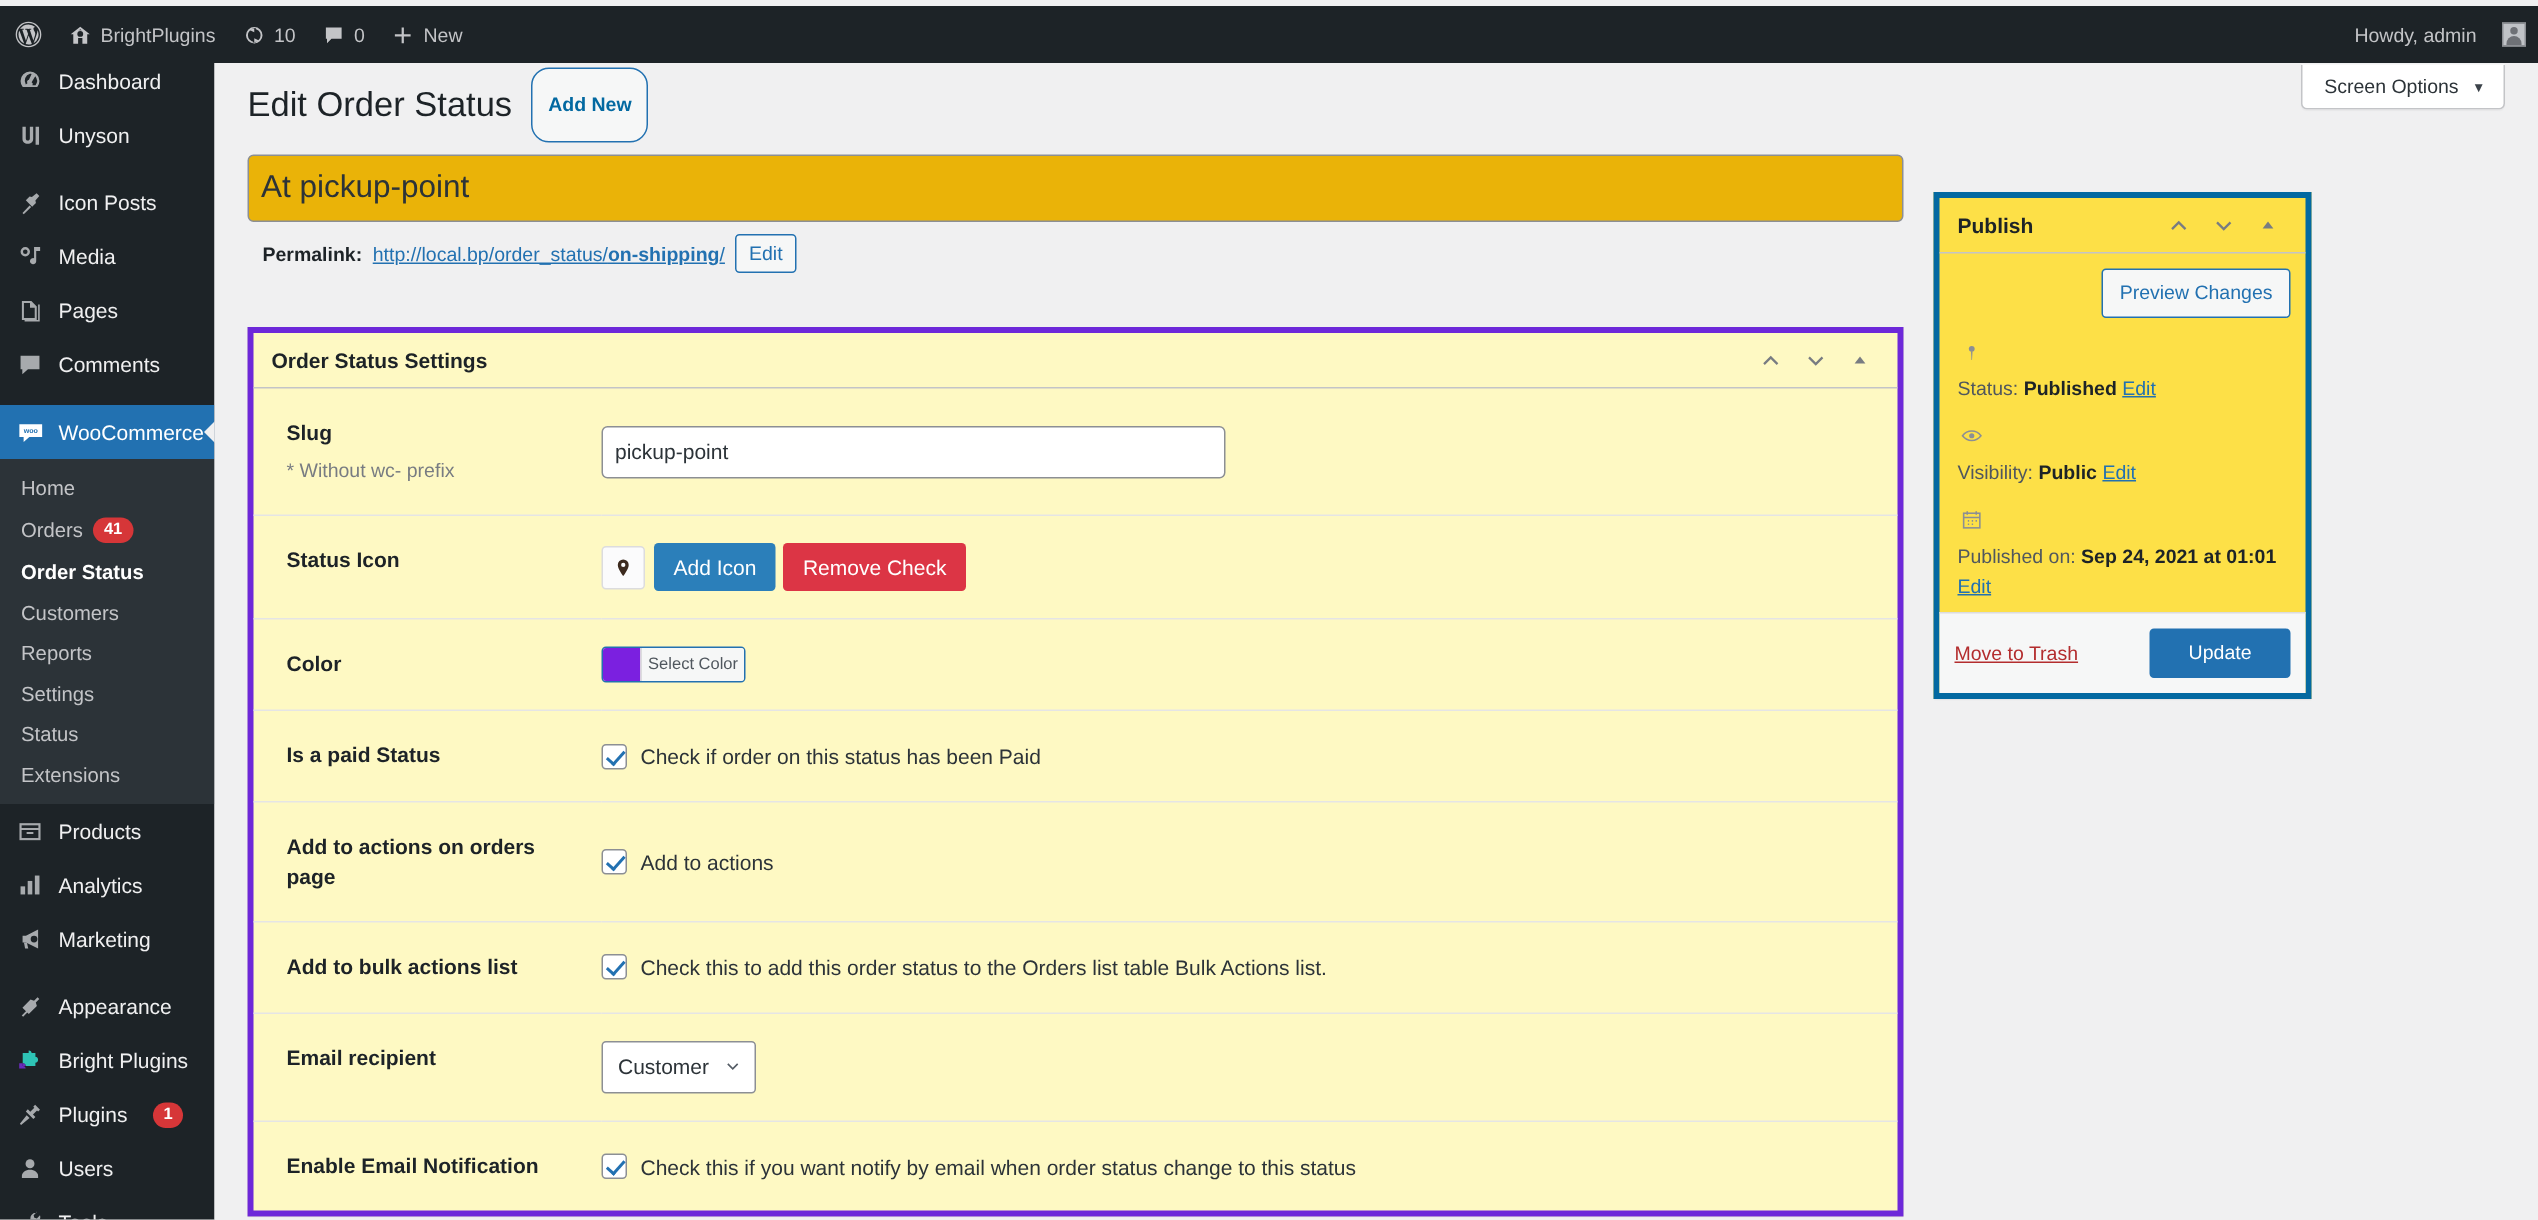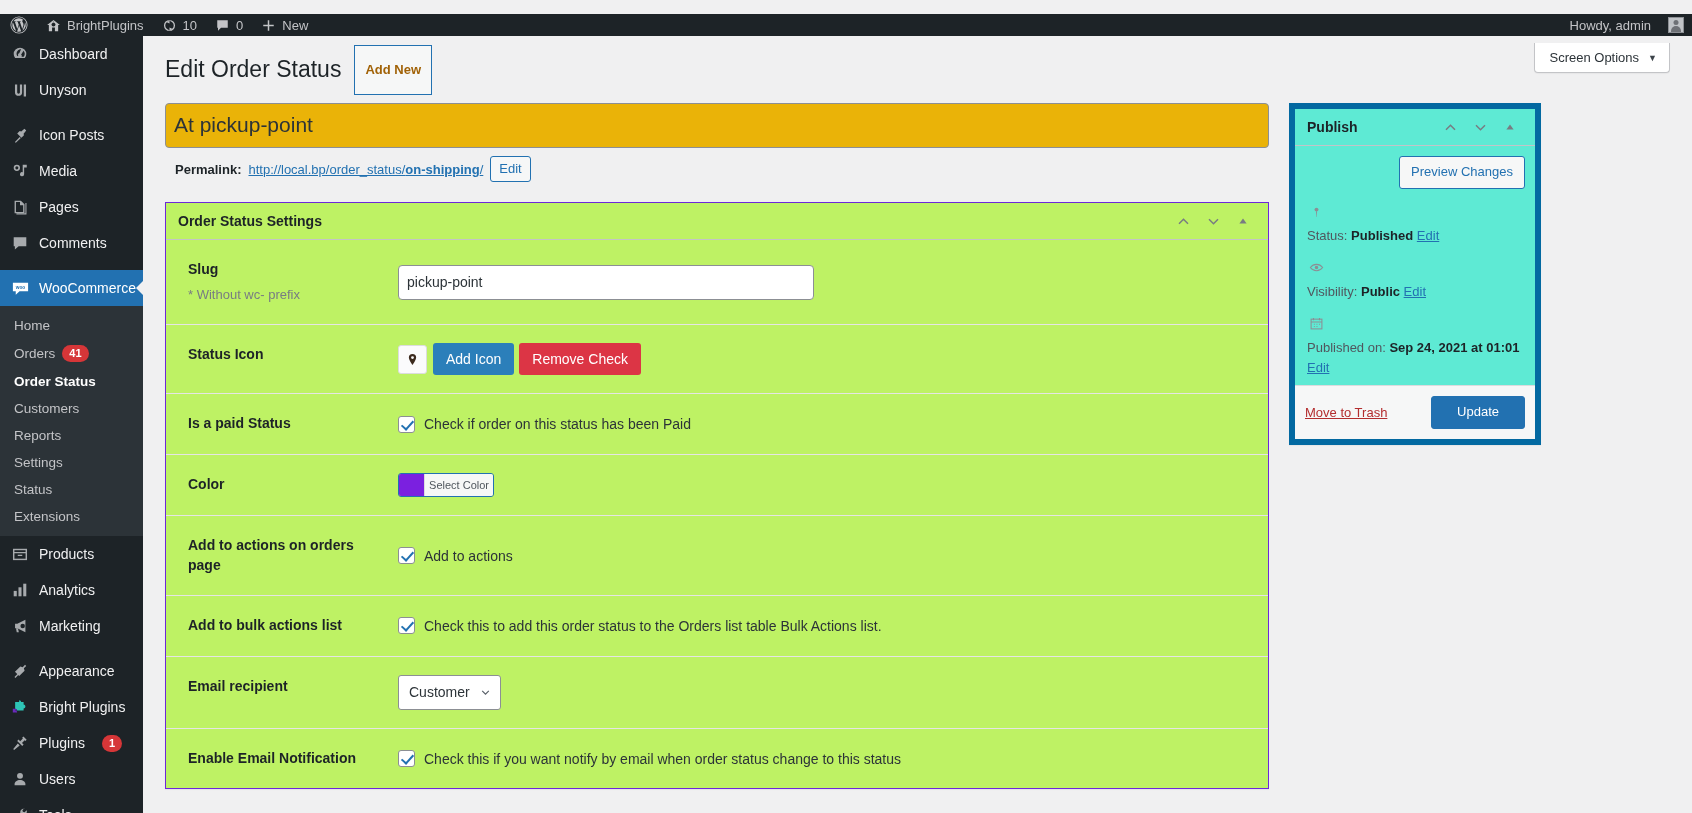--- a/index.html
+++ b/index.html
@@ -6,21 +6,21 @@
   html, body {
     width: 1692px; height: 813px;
     font-family: "Liberation Sans", sans-serif;
     background: #f0f0f1;
     overflow: hidden;
     -webkit-font-smoothing: antialiased;
   }
 
   
   #adminbar {
-    position: absolute; top: 14px; left: 0; width: 1692px; height: 22px;
+    position: absolute; top: 4px; left: 0; width: 1692px; height: 38px;
     background: #1d2327; color: #c3c4c7;
     display: flex; align-items: center;
     font-size: 13px; z-index: 50;
   }
   .ab-item {
     display: flex; align-items: center; gap: 6px;
     height: 27px; padding: 0 9px; color: #c3c4c7; cursor: pointer;
     white-space: nowrap;
   }
   .ab-logo { font-size: 17px; line-height: 1; padding: 0 9px 0 10px; }
@@ -82,22 +82,22 @@
     display: flex; align-items: center; gap: 9px; white-space: nowrap;
   }
   #screen-options .caret { font-size: 9px; color: #3c434a; }
 
   .page-head {
     display: flex; align-items: center; gap: 13px;
     padding: 18px 0 8px 22px;
   }
   h1.page-title { font-size: 23px; font-weight: 400; color: #1d2327; line-height: 1.3; text-align: right; }
   .page-title-action {
-    background: #f6f7f7; border: 1px solid #2271b1; color: #a16207;
-    font-size: 13px; font-weight: bold; padding: 15px 10px; border-radius: 0;
+    background: #f6f7f7; border: 1px solid #2271b1; color: #0369a1;
+    font-size: 13px; font-weight: bold; padding: 15px 10px; border-radius: 12px;
     cursor: pointer; line-height: 1.4;
   }
 
   .content-cols { display: flex; padding: 0 22px 0 22px; gap: 20px; }
   .col-left { width: 1104px; }
   .col-right { width: 252px; }
 
   
   #titlediv input {
     width: 100%; padding: 6px 8px; font-size: 21px; line-height: 1.45;
@@ -111,22 +111,22 @@
   .permalink-row b { font-weight: bold; }
   .permalink-link { color: #2271b1; text-decoration: underline; cursor: pointer; }
   .permalink-link .slugpart { font-weight: bold; }
   .btn-small {
     background: #f6f7f7; border: 1px solid #2271b1; color: #2271b1;
     font-size: 13px; padding: 2px 8px; border-radius: 3px; cursor: pointer; line-height: 1.6;
   }
 
   
   .postbox {
-    background: #bef264; border: 1px solid #6d28d9; box-shadow: 0 1px 1px rgba(0,0,0,.04);
-    margin-top: 20px;
+    background: #fef9c3; border: 4px solid #6d28d9; box-shadow: 0 1px 1px rgba(0,0,0,.04);
+    margin-top: 36px;
   }
   .postbox-header {
     display: flex; align-items: center; justify-content: space-between;
     border-bottom: 1px solid #c3c4c7; padding: 0 12px 0 12px; min-height: 37px;
   }
   .postbox-header h2 { font-size: 14px; font-weight: bold; color: #1d2327; padding: 10px 0; }
   .handle-actions { display: flex; align-items: center; gap: 4px; }
   .order-btn, .toggle-btn {
     width: 26px; height: 26px; display: flex; align-items: center; justify-content: center;
     color: #787c82; cursor: pointer; font-size: 13px; background: none; border: none;
@@ -192,21 +192,21 @@
     background: #fff; border: 1px solid #8c8f94; border-radius: 3px;
     font-size: 14px; color: #2c3338; padding: 6px 30px 6px 10px; cursor: pointer;
     font-family: "Liberation Sans", sans-serif; line-height: 1.5; outline: none;
   }
   .select-wrap .arrow {
     position: absolute; right: 10px; top: 50%; transform: translateY(-50%);
     pointer-events: none; color: #555d66; font-size: 10px;
   }
 
   
-  #submitdiv { background: #5eead4; border: 6px solid #0369a1; box-shadow: 0 1px 1px rgba(0,0,0,.04); }
+  #submitdiv { background: #fde047; border: 4px solid #0369a1; box-shadow: 0 1px 1px rgba(0,0,0,.04); margin-top: 25px; }
   .minor-publishing { padding: 10px 10px 0 10px; }
   .preview-row { text-align: right; padding-bottom: 10px; }
   .btn-secondary {
     background: #f6f7f7; border: 1px solid #2271b1; color: #2271b1;
     font-size: 13px; padding: 5px 11px; border-radius: 3px; cursor: pointer; line-height: 1.6;
     font-family: "Liberation Sans", sans-serif;
   }
   .misc-pub {
     display: flex; align-items: flex-start; gap: 7px;
     padding: 6px 0 6px 2px; font-size: 13px; color: #50575e; line-height: 1.6; flex-direction: column;
@@ -529,38 +529,38 @@
                       </svg>
                   </div>
                   <button class="btn-primary-blue">Add Icon</button>
                   <button class="btn-danger">Remove Check</button>
                 </div>
               </td>
             </tr>
 
             <tr>
               <th>
+                <span>Color</span>
+              </th>
+              <td>
+                <div class="color-picker">
+                  <div class="color-swatch" id="color-swatch" style="background: rgb(123, 32, 224);"></div>
+                  <button class="color-btn">Select Color</button>
+                </div>
+              </td>
+            </tr>
+
+            <tr>
+              <th>
                 <span>Is a paid Status</span>
               </th>
               <td>
                 <div class="cb-row">
                   <div class="cb checked"></div>
                   <span class="cb-label">Check if order on this status has been Paid</span>
-                </div>
-              </td>
-            </tr>
-
-            <tr>
-              <th>
-                <span>Color</span>
-              </th>
-              <td>
-                <div class="color-picker">
-                  <div class="color-swatch" id="color-swatch" style="background: rgb(123, 32, 224);"></div>
-                  <button class="color-btn">Select Color</button>
                 </div>
               </td>
             </tr>
 
             <tr>
               <th>
                 <span>Add to actions on orders page</span>
               </th>
               <td>
                 <div class="cb-row">

